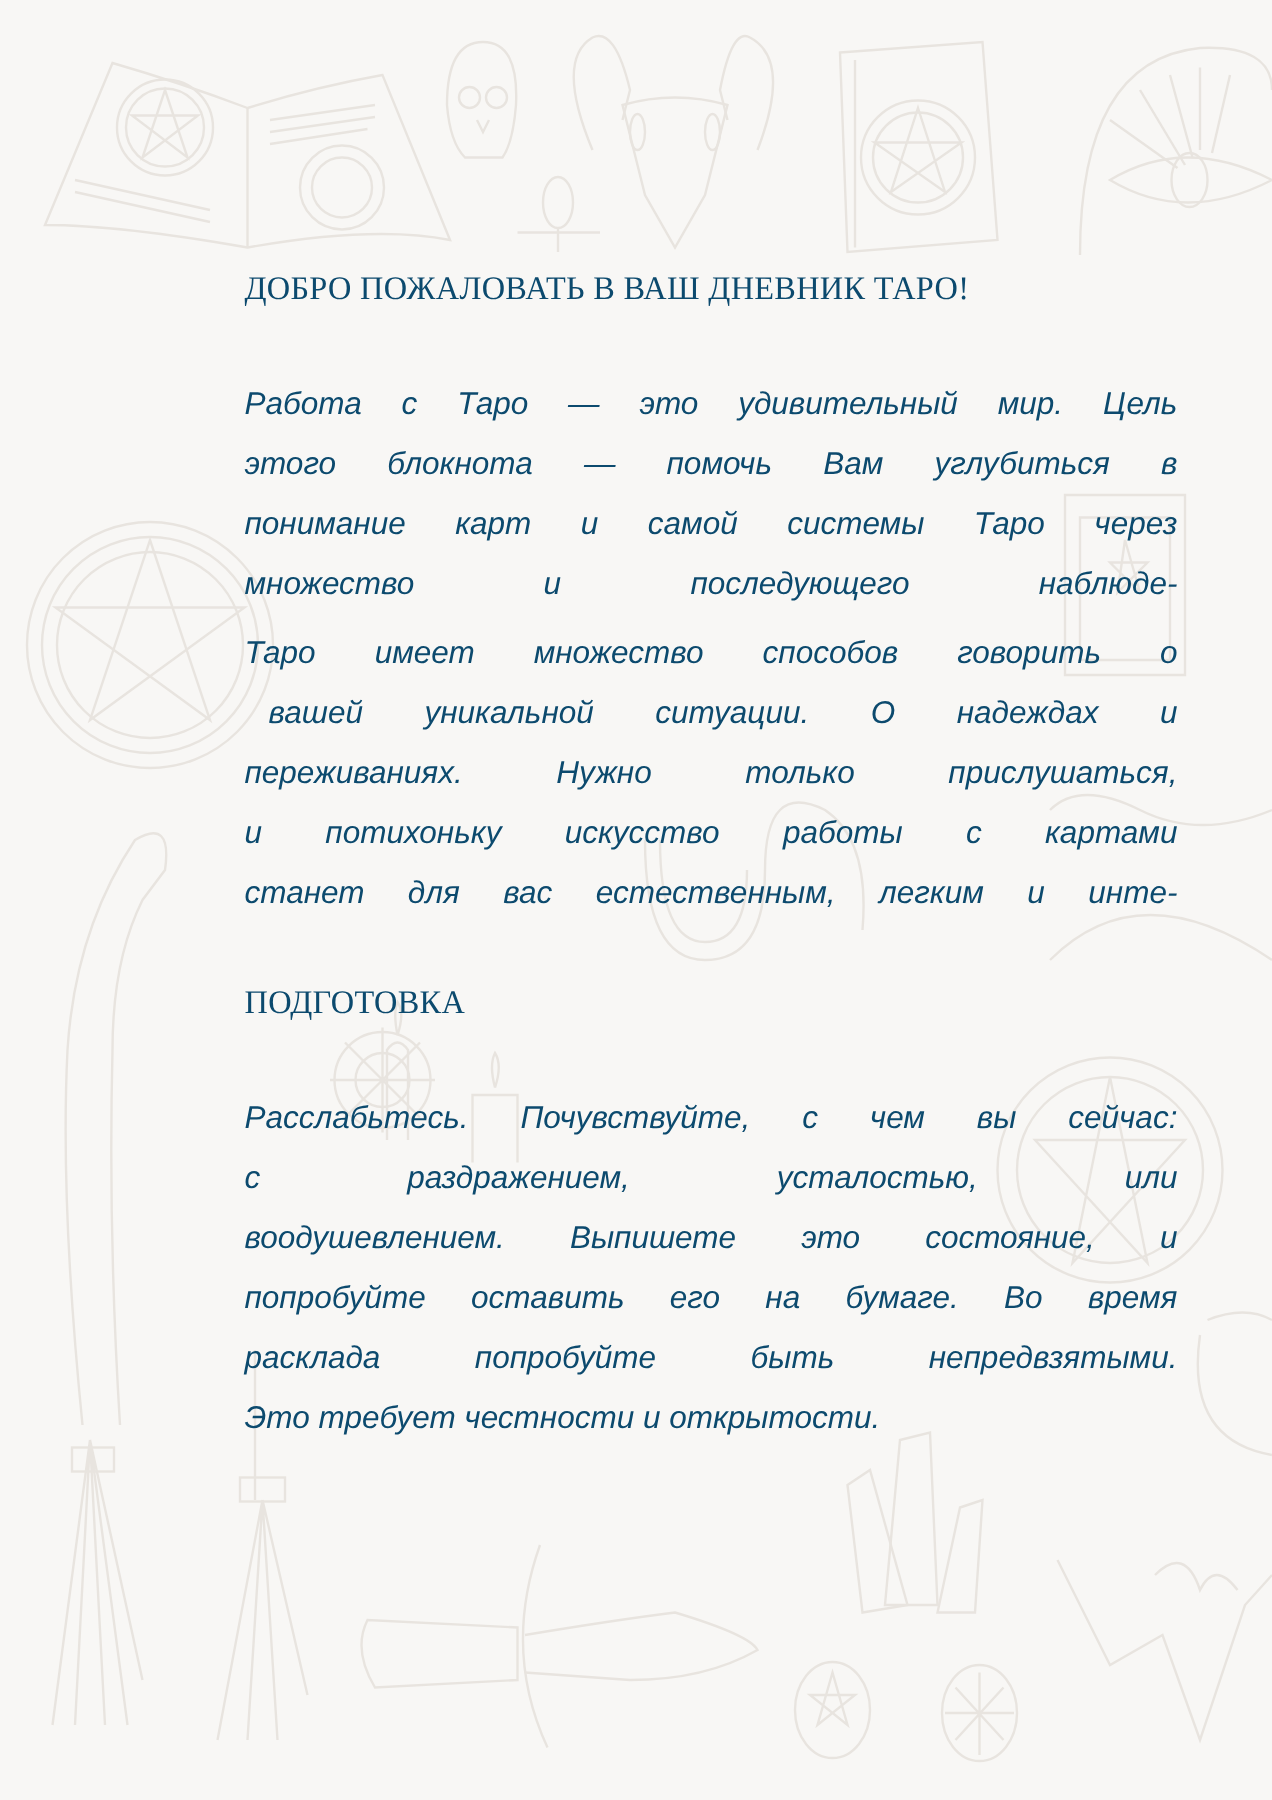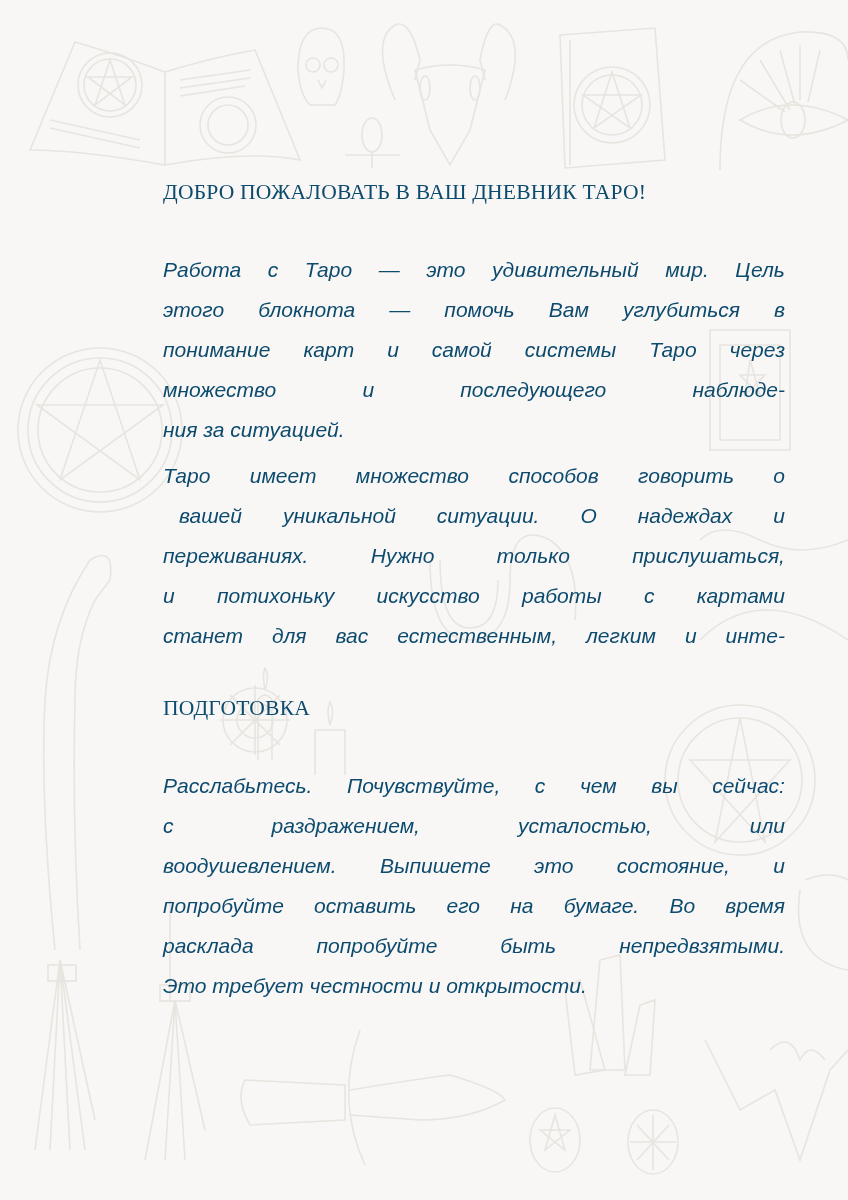--- a/index.html
+++ b/index.html
@@ -195,21 +195,20 @@
         <span>системы</span>
         <span>Таро</span>
         <span>через</span>
       </span>
     <span class="line" style="white-space: nowrap; display: flex; justify-content: space-between;">
         <span>множество</span>
         <span>и</span>
         <span>последующего</span>
         <span>наблюде-</span>
       </span>
-    <span class="line last">ния за ситуацией.</span>
   </p>
 
   <div style="height:6px"></div>
 
   <p class="para">
     <span class="line" style="white-space: nowrap; display: flex; justify-content: space-between;">
         <span>Таро</span>
         <span>имеет</span>
         <span>множество</span>
         <span>способов</span>

